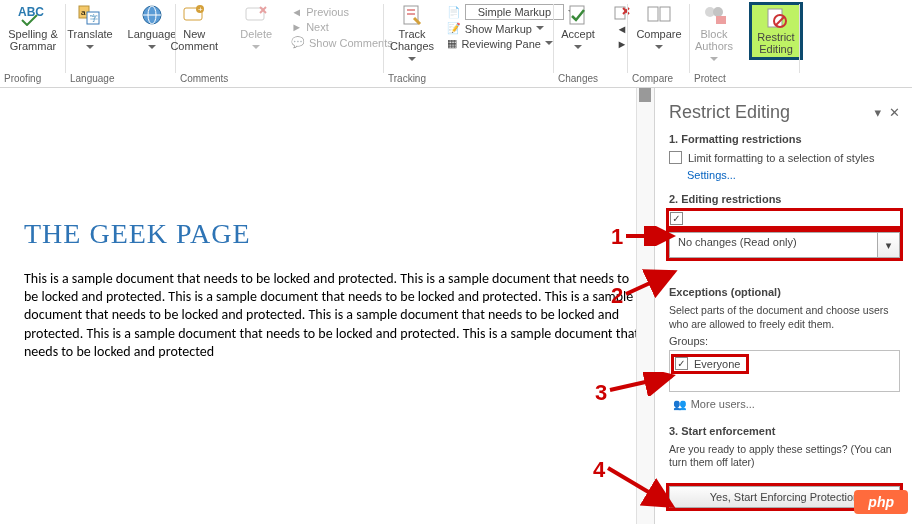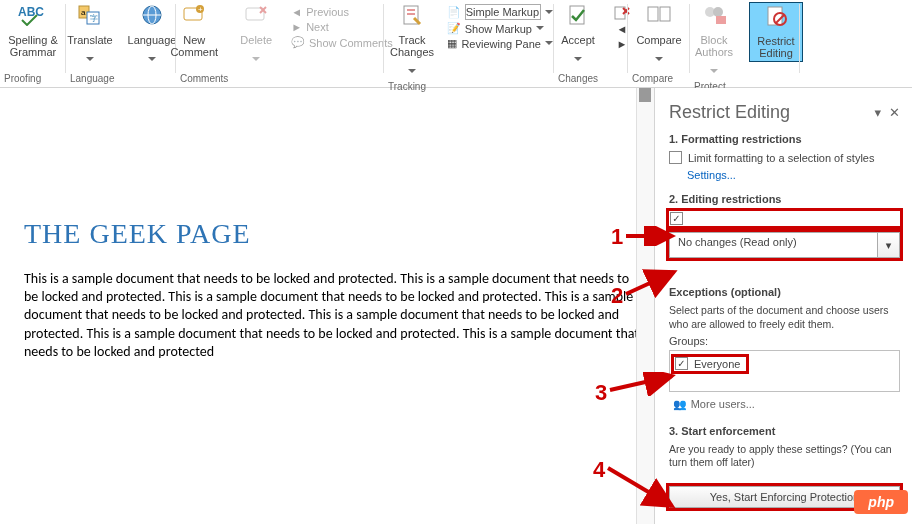--- a/index.html
+++ b/index.html
@@ -2,22 +2,22 @@
 <html><head>
 <meta charset="utf-8">
 <style>
 *{box-sizing:border-box;margin:0;padding:0;font-family:"Segoe UI",Tahoma,sans-serif}
 body{width:912px;height:524px;background:#fff;overflow:hidden;position:relative;font-size:11px;color:#444}
 .ribbon{height:88px;background:#fff;border-bottom:1px solid #d4d4d4;display:flex;align-items:stretch}
 .grp{display:flex;flex-direction:column;align-items:center;padding:2px 4px 0;position:relative}
 .grp::after{content:"";position:absolute;right:0;top:4px;bottom:14px;width:1px;background:#e0e0e0}
 .grp-label{font-size:10px;color:#666;text-align:left;margin-top:auto;padding:2px 0 3px;width:100%}
 .grp-body{display:flex;align-items:flex-start;gap:8px;flex:1}
-.bigbtn{display:flex;flex-direction:column;align-items:center;width:54px;text-align:center;cursor:pointer;padding:2px;gap:8px}
-.bigbtn.sel{background:#7dd3fc;border:1px solid #0c4a6e}
+.bigbtn{display:flex;flex-direction:column;align-items:center;width:54px;text-align:center;cursor:pointer;padding:2px;gap:2px}
+.bigbtn.sel{background:#bef264;border:3px solid #0c4a6e}
 .smallrow{display:flex;align-items:center;gap:4px;font-size:11px;cursor:pointer;white-space:nowrap}
 .ico{display:inline-flex;align-items:center;justify-content:center}
 .caret{border:4px solid transparent;border-top-color:#666;margin-top:3px}
 .doc-area{position:absolute;left:0;top:88px;right:258px;bottom:0;padding:130px 8px 0 24px;overflow:hidden}
 .doc-title{font-family:"Calibri Light","Segoe UI";font-size:28px;color:#2e74b5;letter-spacing:1px;margin-bottom:20px}
 .doc-body{font-family:Calibri,"Segoe UI";font-size:14px;color:#000;line-height:1.3}
 .ruler{position:absolute;top:88px;right:258px;width:18px;bottom:0;background:#f8f8f8;border-left:1px solid #e0e0e0}
 .ruler::before{content:"";position:absolute;top:0;left:2px;width:12px;height:14px;background:#999}
 .pane{position:absolute;top:88px;right:0;width:258px;bottom:0;background:#fff;border-left:1px solid #d4d4d4;padding:14px 12px 4px 14px;overflow:hidden}
 .pane-title-row{display:flex;align-items:center;justify-content:space-between;margin-bottom:10px}
@@ -142,21 +142,21 @@
               <path d="M14 14 l6 6" stroke="#d4a03a" stroke-width="3"></path>
             </svg>
           </span>
         <span style="white-space:pre">Track
 Changes</span>
         <span class="caret"></span>
       </div>
       <div style="display:flex;flex-direction:column;gap:2px;padding-top:2px;width:106px">
         <div class="smallrow">
             <span class="ico">📄</span>
-            <span style="border:1px solid #ababab;padding:1px 0;flex:1">Simple Markup</span>
+            <span style="border:1px solid #ababab;padding:1px 12px;flex:1">Simple Markup</span>
             <span class="caret"></span>
           </div>
         <div class="smallrow">
             <span class="ico">📝</span>
             <span>Show Markup</span>
             <span class="caret"></span>
           </div>
         <div class="smallrow">
             <span class="ico">▦</span>
             <span>Reviewing Pane</span>

